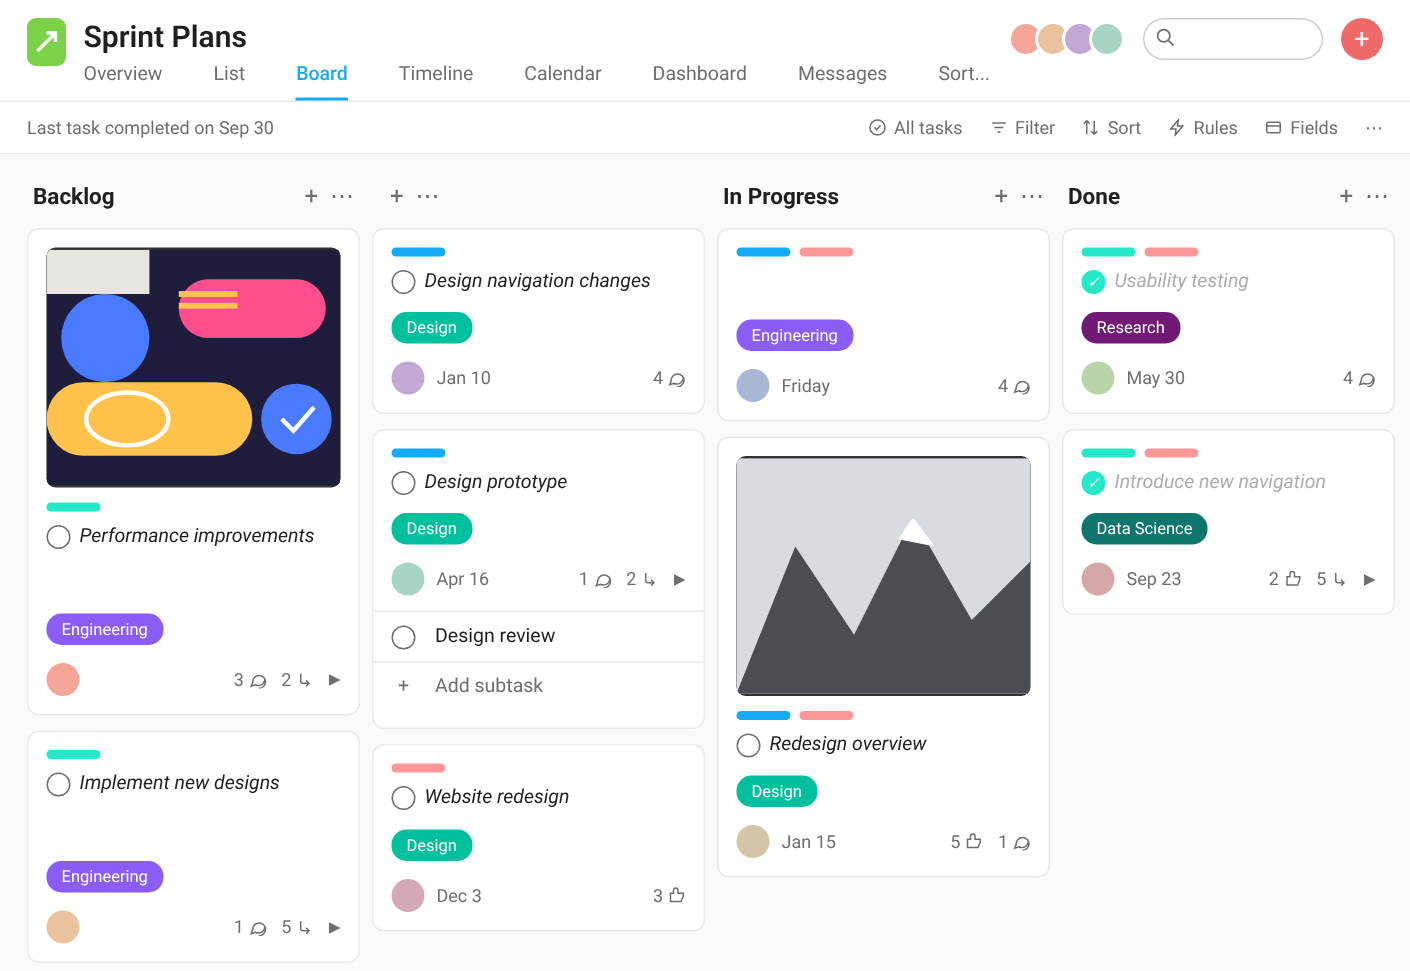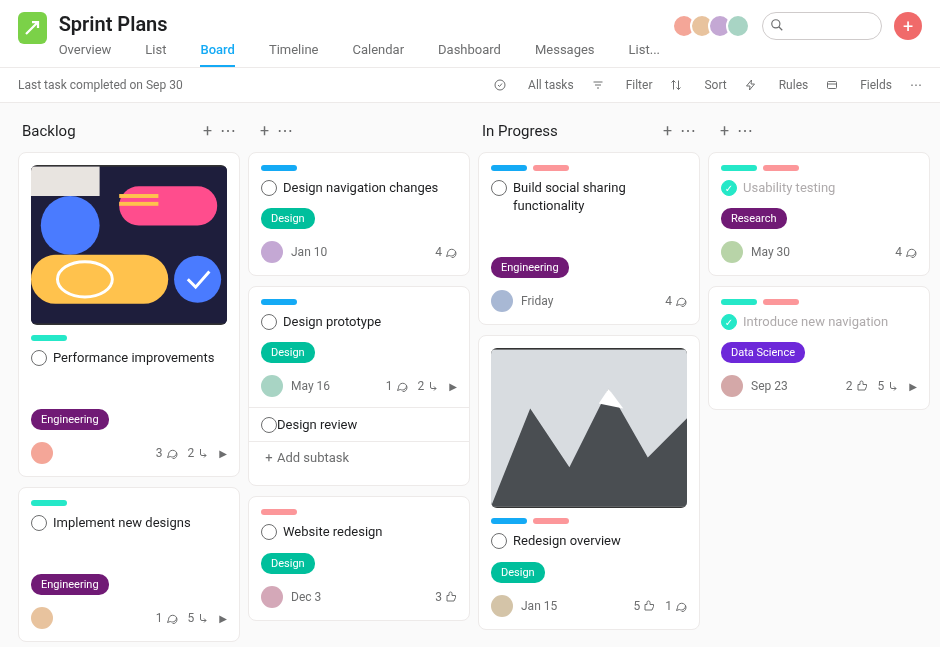--- a/index.html
+++ b/index.html
@@ -19,56 +19,56 @@
   .avatar-stack .avatar { width: 24px; height: 24px; border-radius: 50%; border: 2px solid #fff; margin-left: -6px; }
   .avatar-stack .avatar:first-child { margin-left: 0; }
   .search-box { position: relative; }
   .search-input { width: 120px; height: 28px; border-radius: 14px; border: 1px solid #cfcbcb; padding: 0 10px 0 28px; font-size: 12px; }
   .search-icon { position: absolute; left: 8px; top: 6px; color: #6d6e6f; }
   .add-btn { width: 28px; height: 28px; border-radius: 50%; background: #f06a6a; display: flex; align-items: center; justify-content: center; color: #fff; cursor: pointer; font-size: 18px; }
   
   
   .toolbar { display: flex; align-items: flex-end; padding: 10px 18px; font-size: 12px; color: #6d6e6f; border-bottom: 1px solid #edeae9; }
   .toolbar .spacer { flex: 1; }
-  .tool-item { display: flex; align-items: center; gap: 22px; margin-left: 18px; cursor: pointer; }
+  .tool-item { display: flex; align-items: center; gap: 5px; margin-left: 18px; cursor: pointer; }
   
   
   .board { display: flex; gap: 8px; padding: 18px; background: #fafafa; align-items: flex-start; min-height: 560px; }
   .column { width: 222px; flex-shrink: 0; }
   .col-header { display: flex; align-items: center; padding: 0 4px 12px 4px; }
-  .col-title { font-size: 15px; font-weight: 400; flex: 1; }
+  .col-title { font-size: 15px; font-weight: 700; flex: 1; }
   .col-btn { color: #6d6e6f; cursor: pointer; margin-left: 8px; font-size: 16px; display:flex; align-items:center; }
   
   
   .card { background: #fff; border: 1px solid #edeae9; border-radius: 8px; padding: 12px; margin-bottom: 10px; cursor: pointer; }
   .card .cover { width: 100%; height: 160px; border-radius: 6px; margin-bottom: 10px; background: #333; overflow:hidden; }
   .pills { display: flex; gap: 6px; margin-bottom: 8px; }
   .pill { height: 6px; width: 36px; border-radius: 3px; }
   .pill.teal { background: #25e8c8; }
   .pill.blue { background: #14aaf5; }
   .pill.pink { background: #fc979a; }
-  .card-title-row { display: flex; align-items: flex-start; gap: 6px; }
+  .card-title-row { display: flex; align-items: flex-start; gap: 6px; font-style: italic; }
   .check { width: 16px; height: 16px; border-radius: 50%; border: 1.5px solid #6d6e6f; flex-shrink: 0; display: flex; align-items: center; justify-content: center; font-size: 10px; color: transparent; margin-top: 1px; }
   .check.done { background: #25e8c8; border-color: #25e8c8; color: #fff; }
   .card-title { font-size: 13px; line-height: 1.4; }
   .card.faded .card-title { color: #afabac; }
   .tags { margin-top: 10px; }
   .tag { display: inline-block; font-size: 11px; padding: 4px 10px; border-radius: 10px; color: #fff; text-align: center; }
-  .tag.engineering { background: #701a75; margin-top: 32px; }
+  .tag.engineering { background: #8b5cf6; margin-top: 32px; }
   .tag.design { background: #00bf9c; }
   .tag.research { background: #701a75; }
-  .tag.datascience { background: #6d28d9; }
+  .tag.datascience { background: #0f766e; }
   .card-footer { display: flex; align-items: center; margin-top: 12px; font-size: 12px; color: #6d6e6f; }
   .avatar { width: 22px; height: 22px; border-radius: 50%; background: #ddd; display:flex; align-items:center; justify-content:center; font-size:10px; color:#6d6e6f; overflow:hidden; }
   .card-footer .date { margin-left: 8px; }
   .card-footer .stats { margin-left: auto; display: flex; gap: 10px; align-items: center; }
   .stat { display: flex; align-items: center; gap: 3px; }
   .chev { font-size: 10px; color:#6d6e6f; }
   .subtasks { border-top: 1px solid #edeae9; margin: 10px -12px 0 -12px; }
-  .subtask { display: flex; align-items: center; gap: 0; padding: 8px 12px; border-bottom: 1px solid #edeae9; font-size: 13px; }
+  .subtask { display: flex; align-items: center; gap: 13px; padding: 8px 12px; border-bottom: 1px solid #edeae9; font-size: 13px; }
   .subtask:last-child { border-bottom: none; }
   .subtask.add { color: #6d6e6f; }
   .subtask .plus { width:16px; text-align:center; }
   
   svg { display: block; }
 </style>
 </head>
 <body>
 
 <div class="header">
@@ -82,21 +82,21 @@
       <span class="title">Sprint Plans</span>
     </div>
     <div class="tabs">
         <span class="tab">Overview</span>
         <span class="tab">List</span>
         <span class="tab active">Board</span>
         <span class="tab">Timeline</span>
         <span class="tab">Calendar</span>
         <span class="tab">Dashboard</span>
         <span class="tab">Messages</span>
-        <span class="tab">List...</span>
+        <span class="tab">Sort...</span>
       </div>
   </div>
   <div class="header-right">
     <div class="avatar-stack">
       <div class="avatar" style="background:#f4a698"></div>
       <div class="avatar" style="background:#e8c39e"></div>
       <div class="avatar" style="background:#c4a8d4"></div>
       <div class="avatar" style="background:#a8d4c4"></div>
     </div>
     <div class="search-box">
@@ -256,21 +256,21 @@
         <div class="pills">
           <span class="pill blue"></span>
         </div>
         <div class="card-title-row">
       <span class="check "></span>
       <span class="card-title">Design prototype</span>
     </div>
         <div class="tags"><span class="tag design">Design</span></div>
         <div class="card-footer">
       <span class="avatar" style="background: rgb(168, 212, 196);"></span>
-      <span class="date">May 16</span>
+      <span class="date">Apr 16</span>
       <span class="stats">
             <span class="stat">1 <span>
                 <svg width="12" height="12" viewBox="0 0 24 24" fill="none" stroke="currentColor" stroke-width="2">
                   <path d="M21 11.5a8.38 8.38 0 01-8.5 8.5 8.5 8.5 0 01-4-1L3 21l2-5.5a8.5 8.5 0 118 8"></path>
                 </svg>
               </span></span>
             <span class="stat">2 <span>
                 <svg width="12" height="12" viewBox="0 0 24 24" fill="none" stroke="currentColor" stroke-width="2">
                   <path d="M7 4v10a3 3 0 003 3h8M14 13l4 4-4 4"></path>
                 </svg>
@@ -315,24 +315,20 @@
       <div class="col-header">
         <span class="col-title">In Progress</span>
     <span class="col-btn">+</span>
     <span class="col-btn">⋯</span>
       </div>
       <div class="card">
         <div class="pills">
           <span class="pill blue"></span>
           <span class="pill pink"></span>
         </div>
-        <div class="card-title-row">
-      <span class="check "></span>
-      <span class="card-title">Build social sharing functionality</span>
-    </div>
         <div class="tags"><span class="tag engineering">Engineering</span></div>
         <div class="card-footer">
       <span class="avatar" style="background: rgb(168, 184, 212);"></span>
       <span class="date">Friday</span>
       <span class="stats">
             <span class="stat">4 <span>
                 <svg width="12" height="12" viewBox="0 0 24 24" fill="none" stroke="currentColor" stroke-width="2">
                   <path d="M21 11.5a8.38 8.38 0 01-8.5 8.5 8.5 8.5 0 01-4-1L3 21l2-5.5a8.5 8.5 0 118 8"></path>
                 </svg>
               </span></span>
@@ -369,20 +365,21 @@
                 <svg width="12" height="12" viewBox="0 0 24 24" fill="none" stroke="currentColor" stroke-width="2">
                   <path d="M21 11.5a8.38 8.38 0 01-8.5 8.5 8.5 8.5 0 01-4-1L3 21l2-5.5a8.5 8.5 0 118 8"></path>
                 </svg>
               </span></span>
           </span>
         </div>
       </div>
     </div>
     <div class="column">
       <div class="col-header">
+        <span class="col-title">Done</span>
     <span class="col-btn">+</span>
     <span class="col-btn">⋯</span>
       </div>
       <div class="card faded">
         <div class="pills">
           <span class="pill teal"></span>
           <span class="pill pink"></span>
         </div>
         <div class="card-title-row">
       <span class="check done">✓</span>

